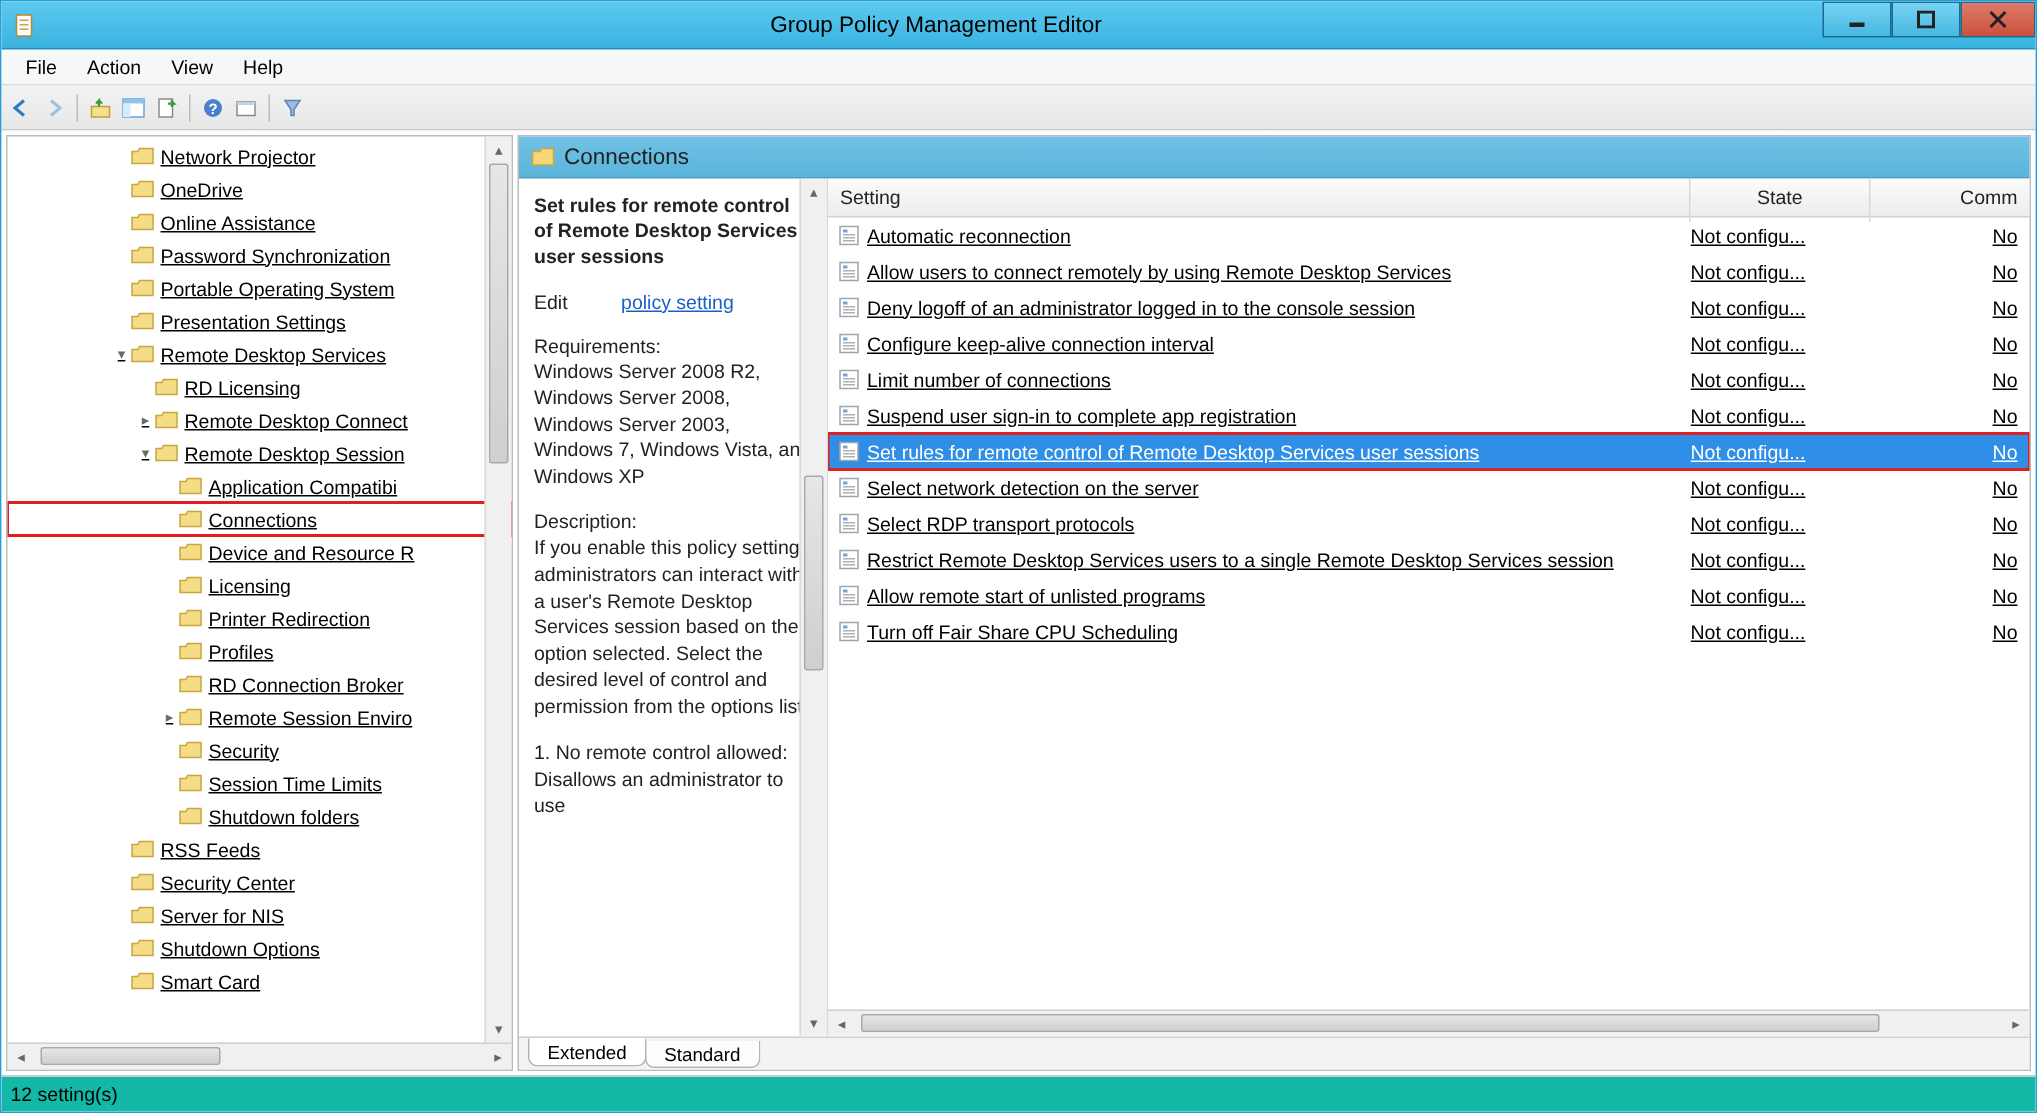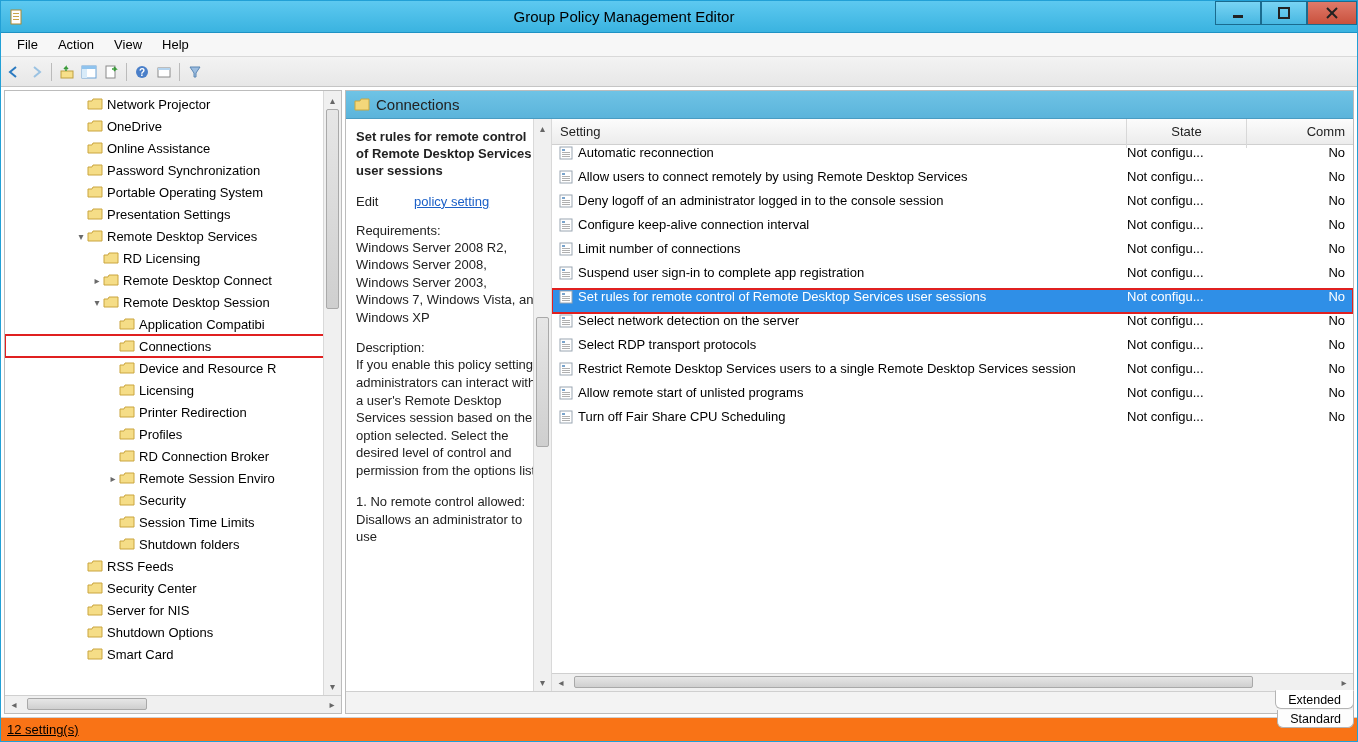--- a/index.html
+++ b/index.html
@@ -82,20 +82,21 @@
   }
   .tree-scroll { flex: 1; overflow-y: auto; overflow-x: hidden; position: relative; }
   .tree-inner { padding-top: 2px; }
   .tree-row {
     height: 22px;
     display: flex;
     align-items: center;
     white-space: nowrap;
     cursor: default;
     padding-left: 6px;
+    text-decoration: underline;
   }
   .tree-row .indent { display:inline-block; }
   .tree-row .expander { width: 12px; display:inline-flex; align-items:center; justify-content:center; color:#6a6a6a; font-size:10px; }
   .tree-row .folder-icon { width:16px; height:14px; margin-right:4px; display:inline-block; }
   .tree-row .label { }
   .tree-row.selected-hl { outline: 2px solid #e02020; outline-offset: -1px; }
   .folder-icon svg { vertical-align: top; }
   .tree-hscroll {
     height: 18px;
     background: #f0f0f0;
@@ -179,23 +180,25 @@
     display:flex;
     align-items:center;
     font-size:13px;
     color:#222;
   }
   .list-head .col { padding:16px 8px; border-right:1px solid #d8d8d8; height:100%; display:flex; align-items:center; }
   .list-body { flex:1; overflow:hidden; position:relative; }
   .list-row {
     height: 24px;
     display:flex;
+    align-items:center;
     font-size:13px;
     white-space:nowrap;
     cursor:default;
+    text-decoration:underline;
   }
   .list-row .sicon { width:16px; height:16px; margin:0 4px 0 6px; display:inline-flex; align-items:center; justify-content:center; }
   .list-row .cell { overflow:hidden; text-overflow:ellipsis; padding-right:8px; }
   .list-row.selected {
     background:#2f8fe7;
     color:#fff;
   }
   .list-row.highlighted-box {
     outline: 2px solid #e02020;
     outline-offset: -1px;
@@ -216,21 +219,20 @@
   .list-hscroll .arrow { width:18px; text-align:center; color:#666; font-size:10px; }
   .list-hscroll .arrow.right { position:absolute; right:0; }
   
   .tabs-row {
     height:22px;
     background:#f3f3f3;
     border-top:1px solid #cfcfcf;
     display:flex;
     align-items:flex-end;
     padding-left:4px;
-    flex-direction:column;
   }
   .tabs-row .tab {
     padding: 2px 12px 1px 12px;
     border:1px solid #b4b4b4;
     border-top: none;
     border-bottom-left-radius: 6px;
     border-bottom-right-radius: 6px;
     margin-right: -1px;
     background:#fdfdfd;
     font-size:12.5px;
@@ -239,27 +241,26 @@
   }
   .tabs-row .tab.active {
     background:#fff;
     border-top: 1px solid #fff;
     font-weight: normal;
     top: -2px;
   }
   
   .statusbar {
     height: 24px;
-    background: #f97316;
+    background: #14b8a6;
     border-top: 1px solid #cfcfcf;
     display:flex;
     align-items:center;
     padding: 0 6px;
     font-size:13px;
-    text-decoration:underline;
   }
   
   .tree-vscroll {
     position:absolute; right:0; top:0; bottom:0; width:18px;
     background:#f0f0f0; border-left:1px solid #d9d9d9;
     display:flex; flex-direction:column; align-items:center;
   }
   .tree-vscroll .arrow { height:18px; display:flex; align-items:center; justify-content:center; color:#666; font-size:10px; width:100%; }
   .tree-vscroll .track { flex:1; width:100%; position:relative; }
   .tree-vscroll .thumb { position:absolute; left:2px; right:2px; top:0; height:200px; background: linear-gradient(#e6e6e6,#cfcfcf); border:1px solid #a9a9a9; border-radius:2px; }

